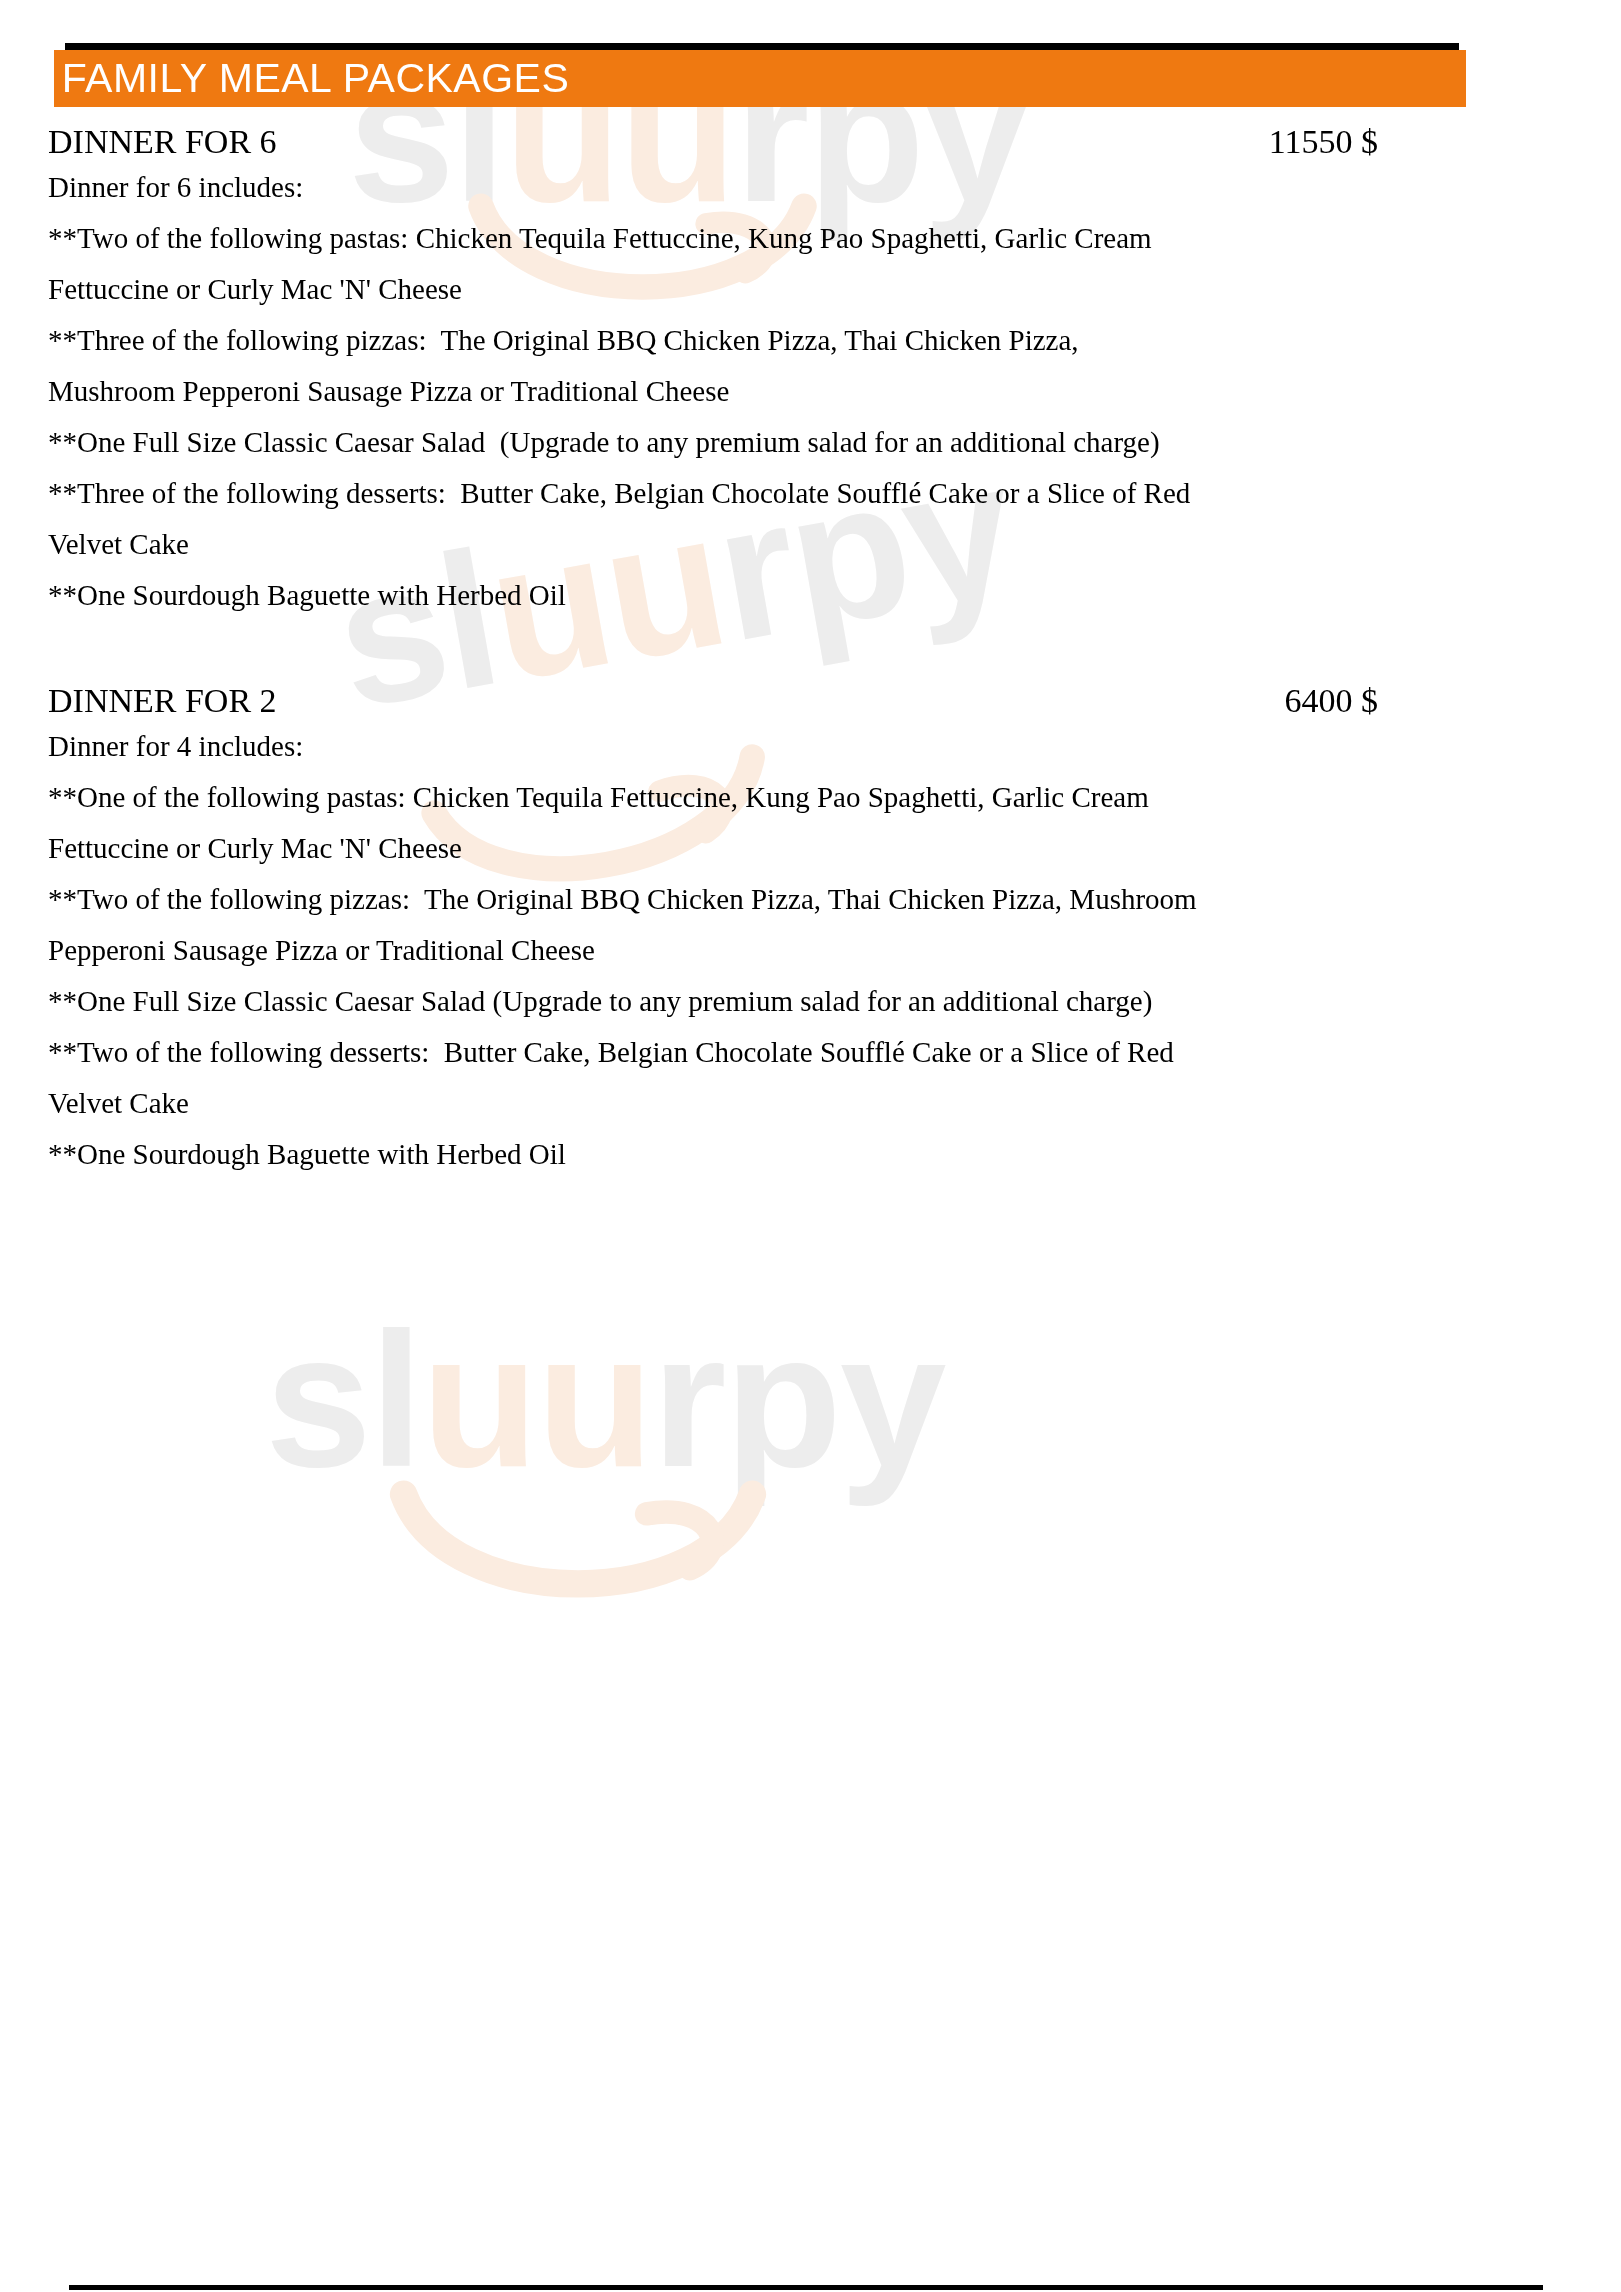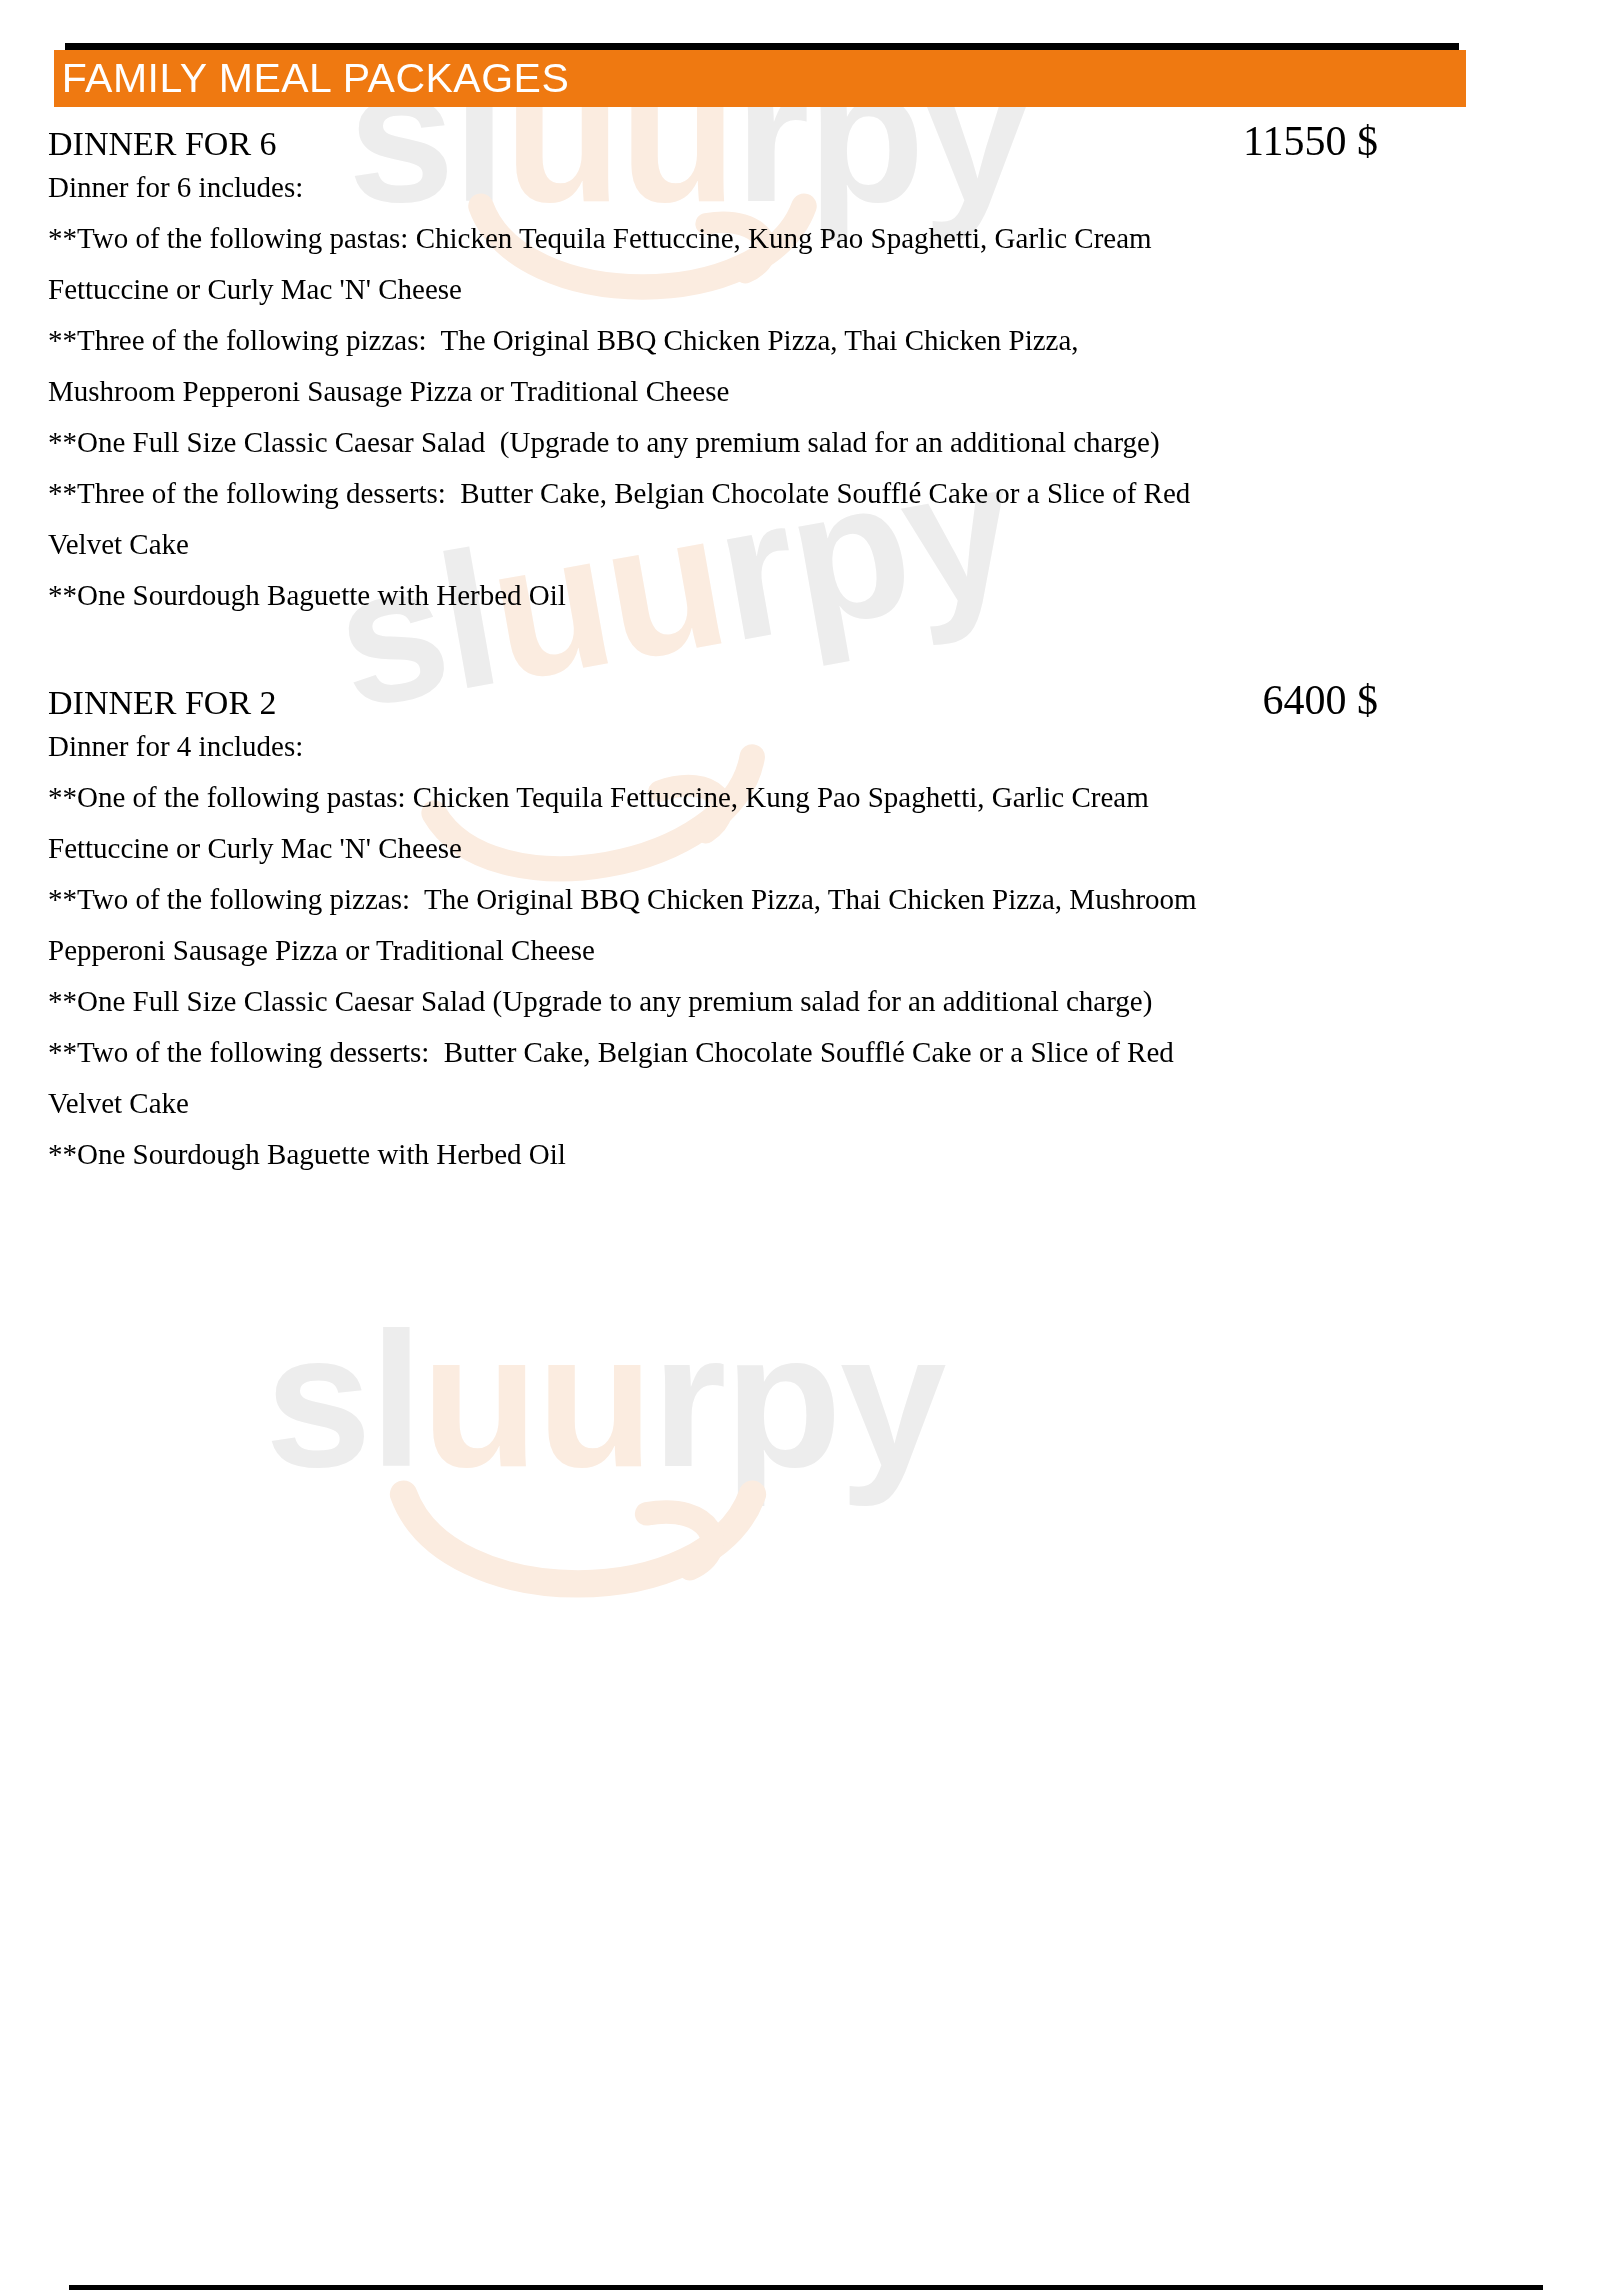--- a/index.html
+++ b/index.html
@@ -124,21 +124,21 @@
     justify-content: space-between;
     width: 1330px;
     height: 43px;
   }
   .item-name {
     font-size: 34px;
     line-height: 43px;
     white-space: nowrap;
   }
   .item-price {
-    font-size: 42px;
+    font-size: 34px;
     line-height: 43px;
     white-space: nowrap;
   }
 
   .item-desc {
     margin-top: -1px;
     font-size: 29px;
     line-height: 51px;
     width: 1157px;
     white-space: pre-wrap;

